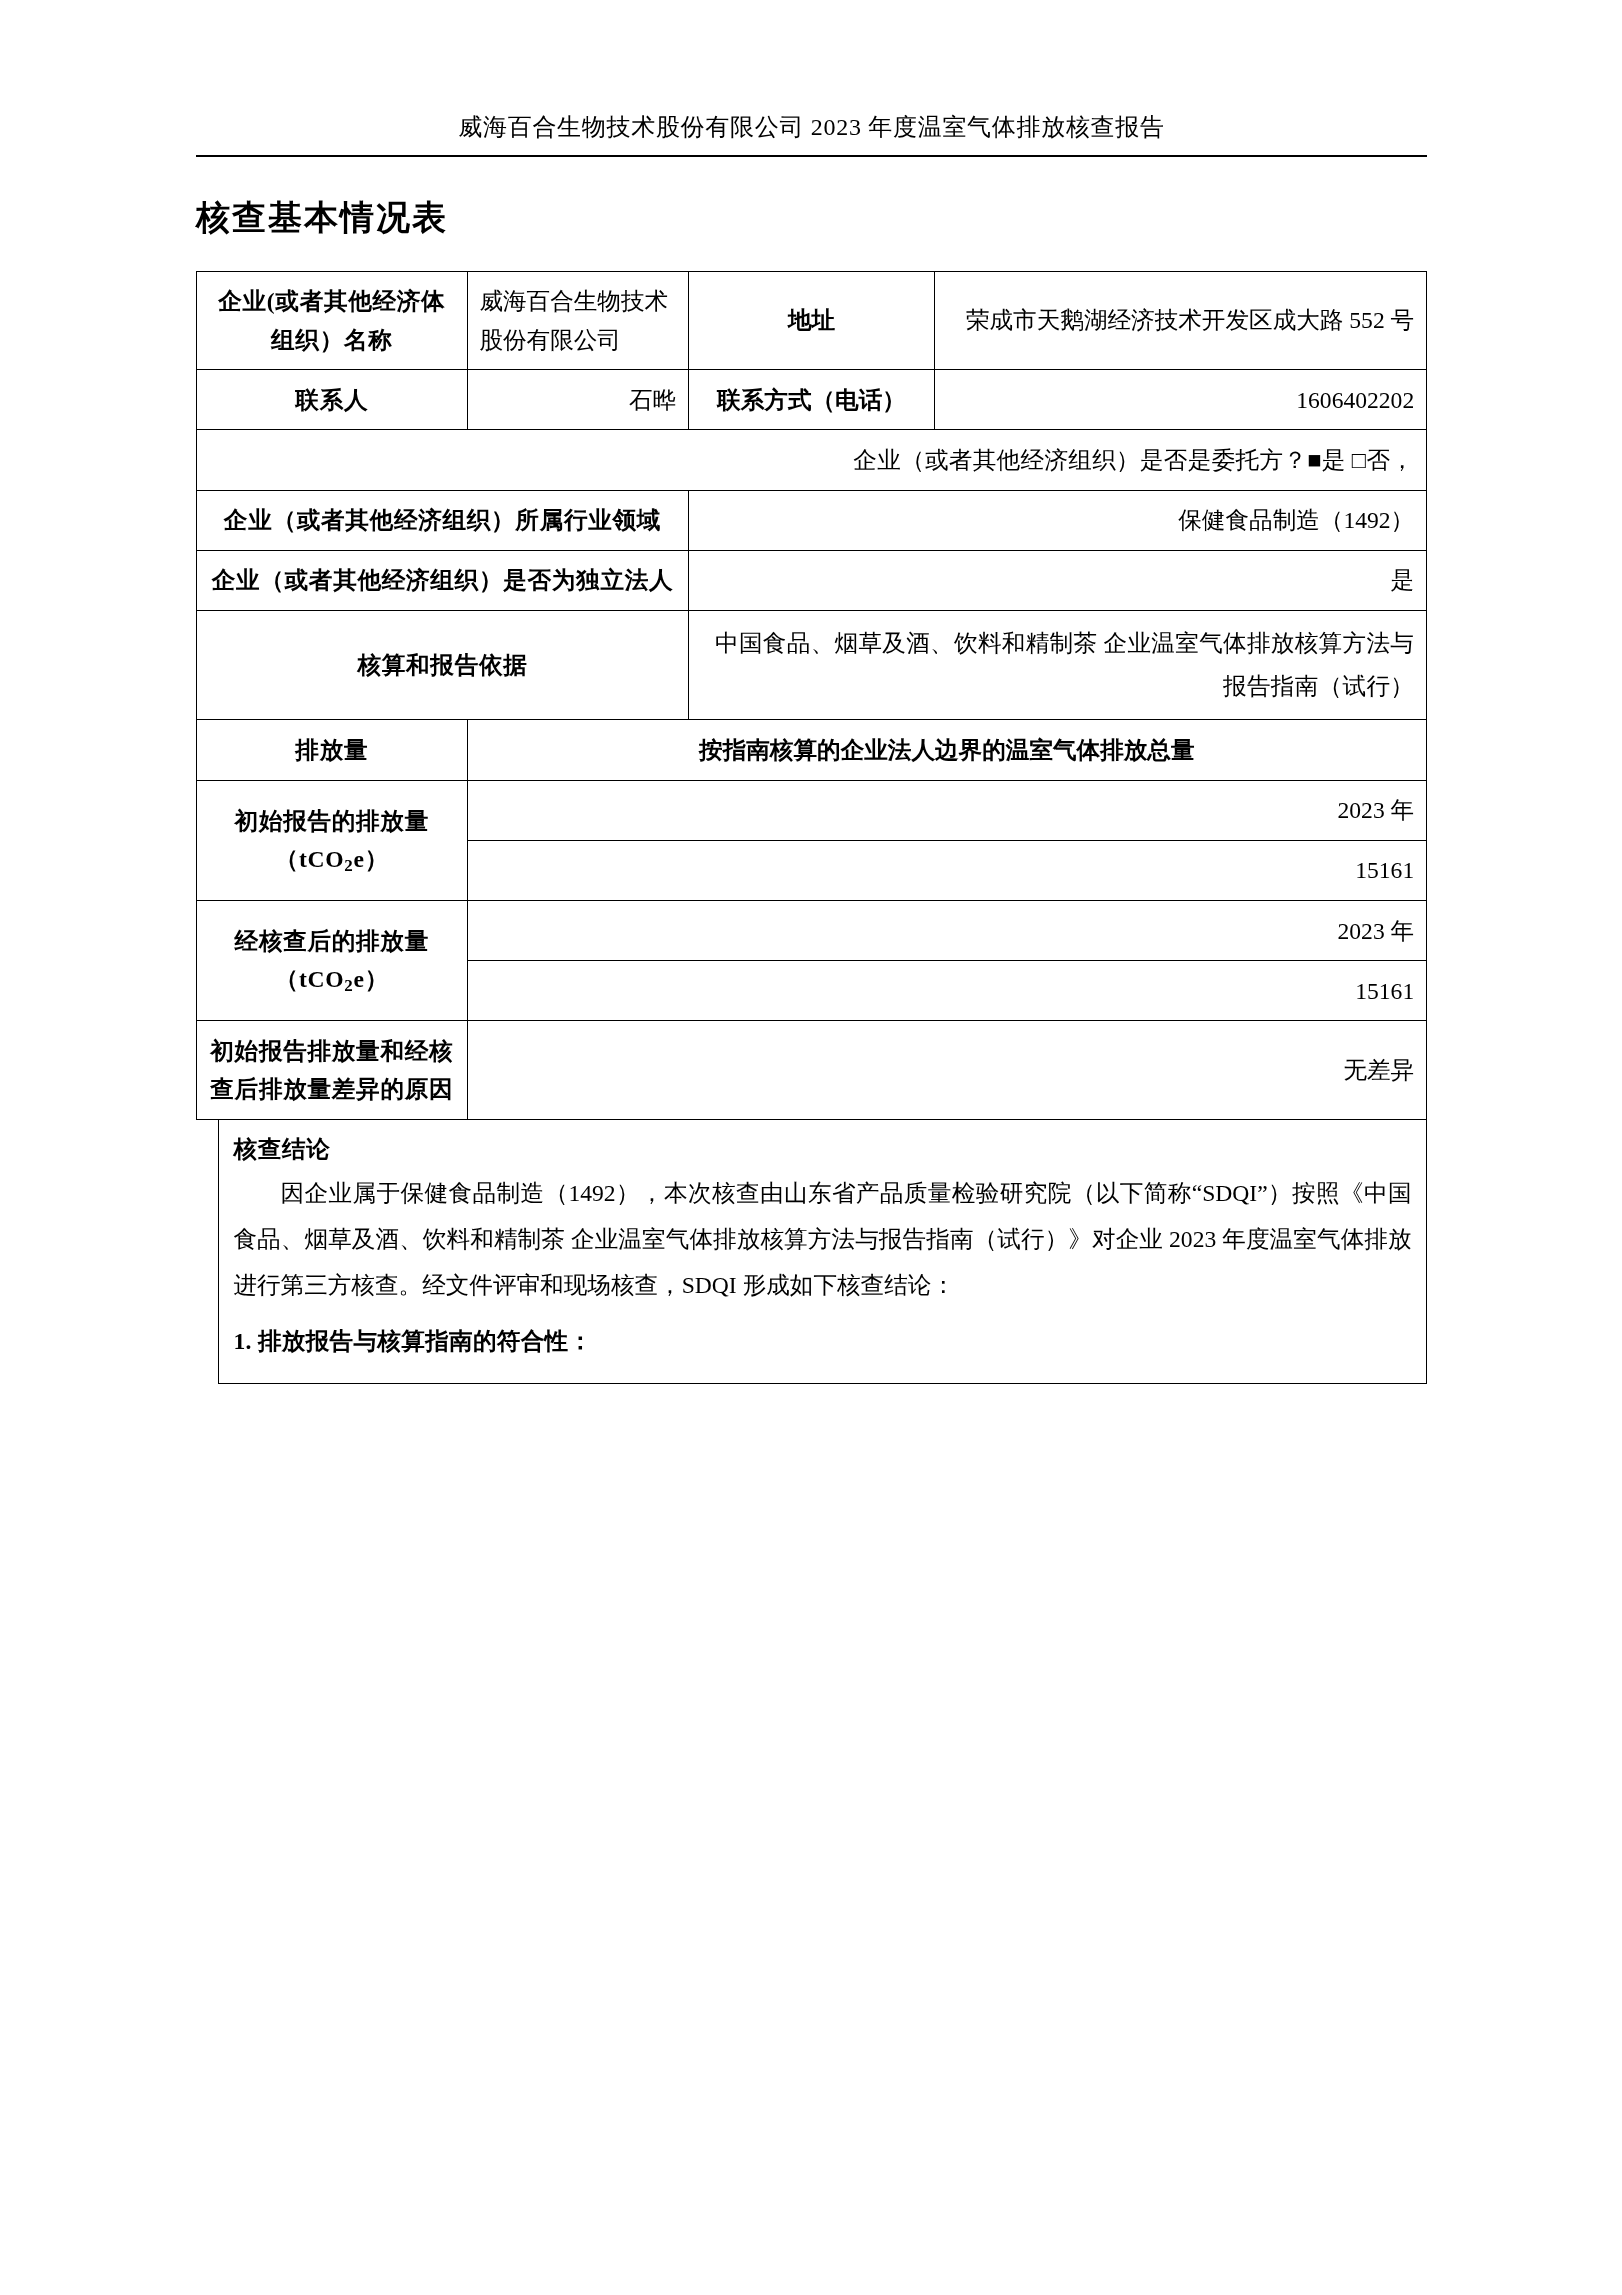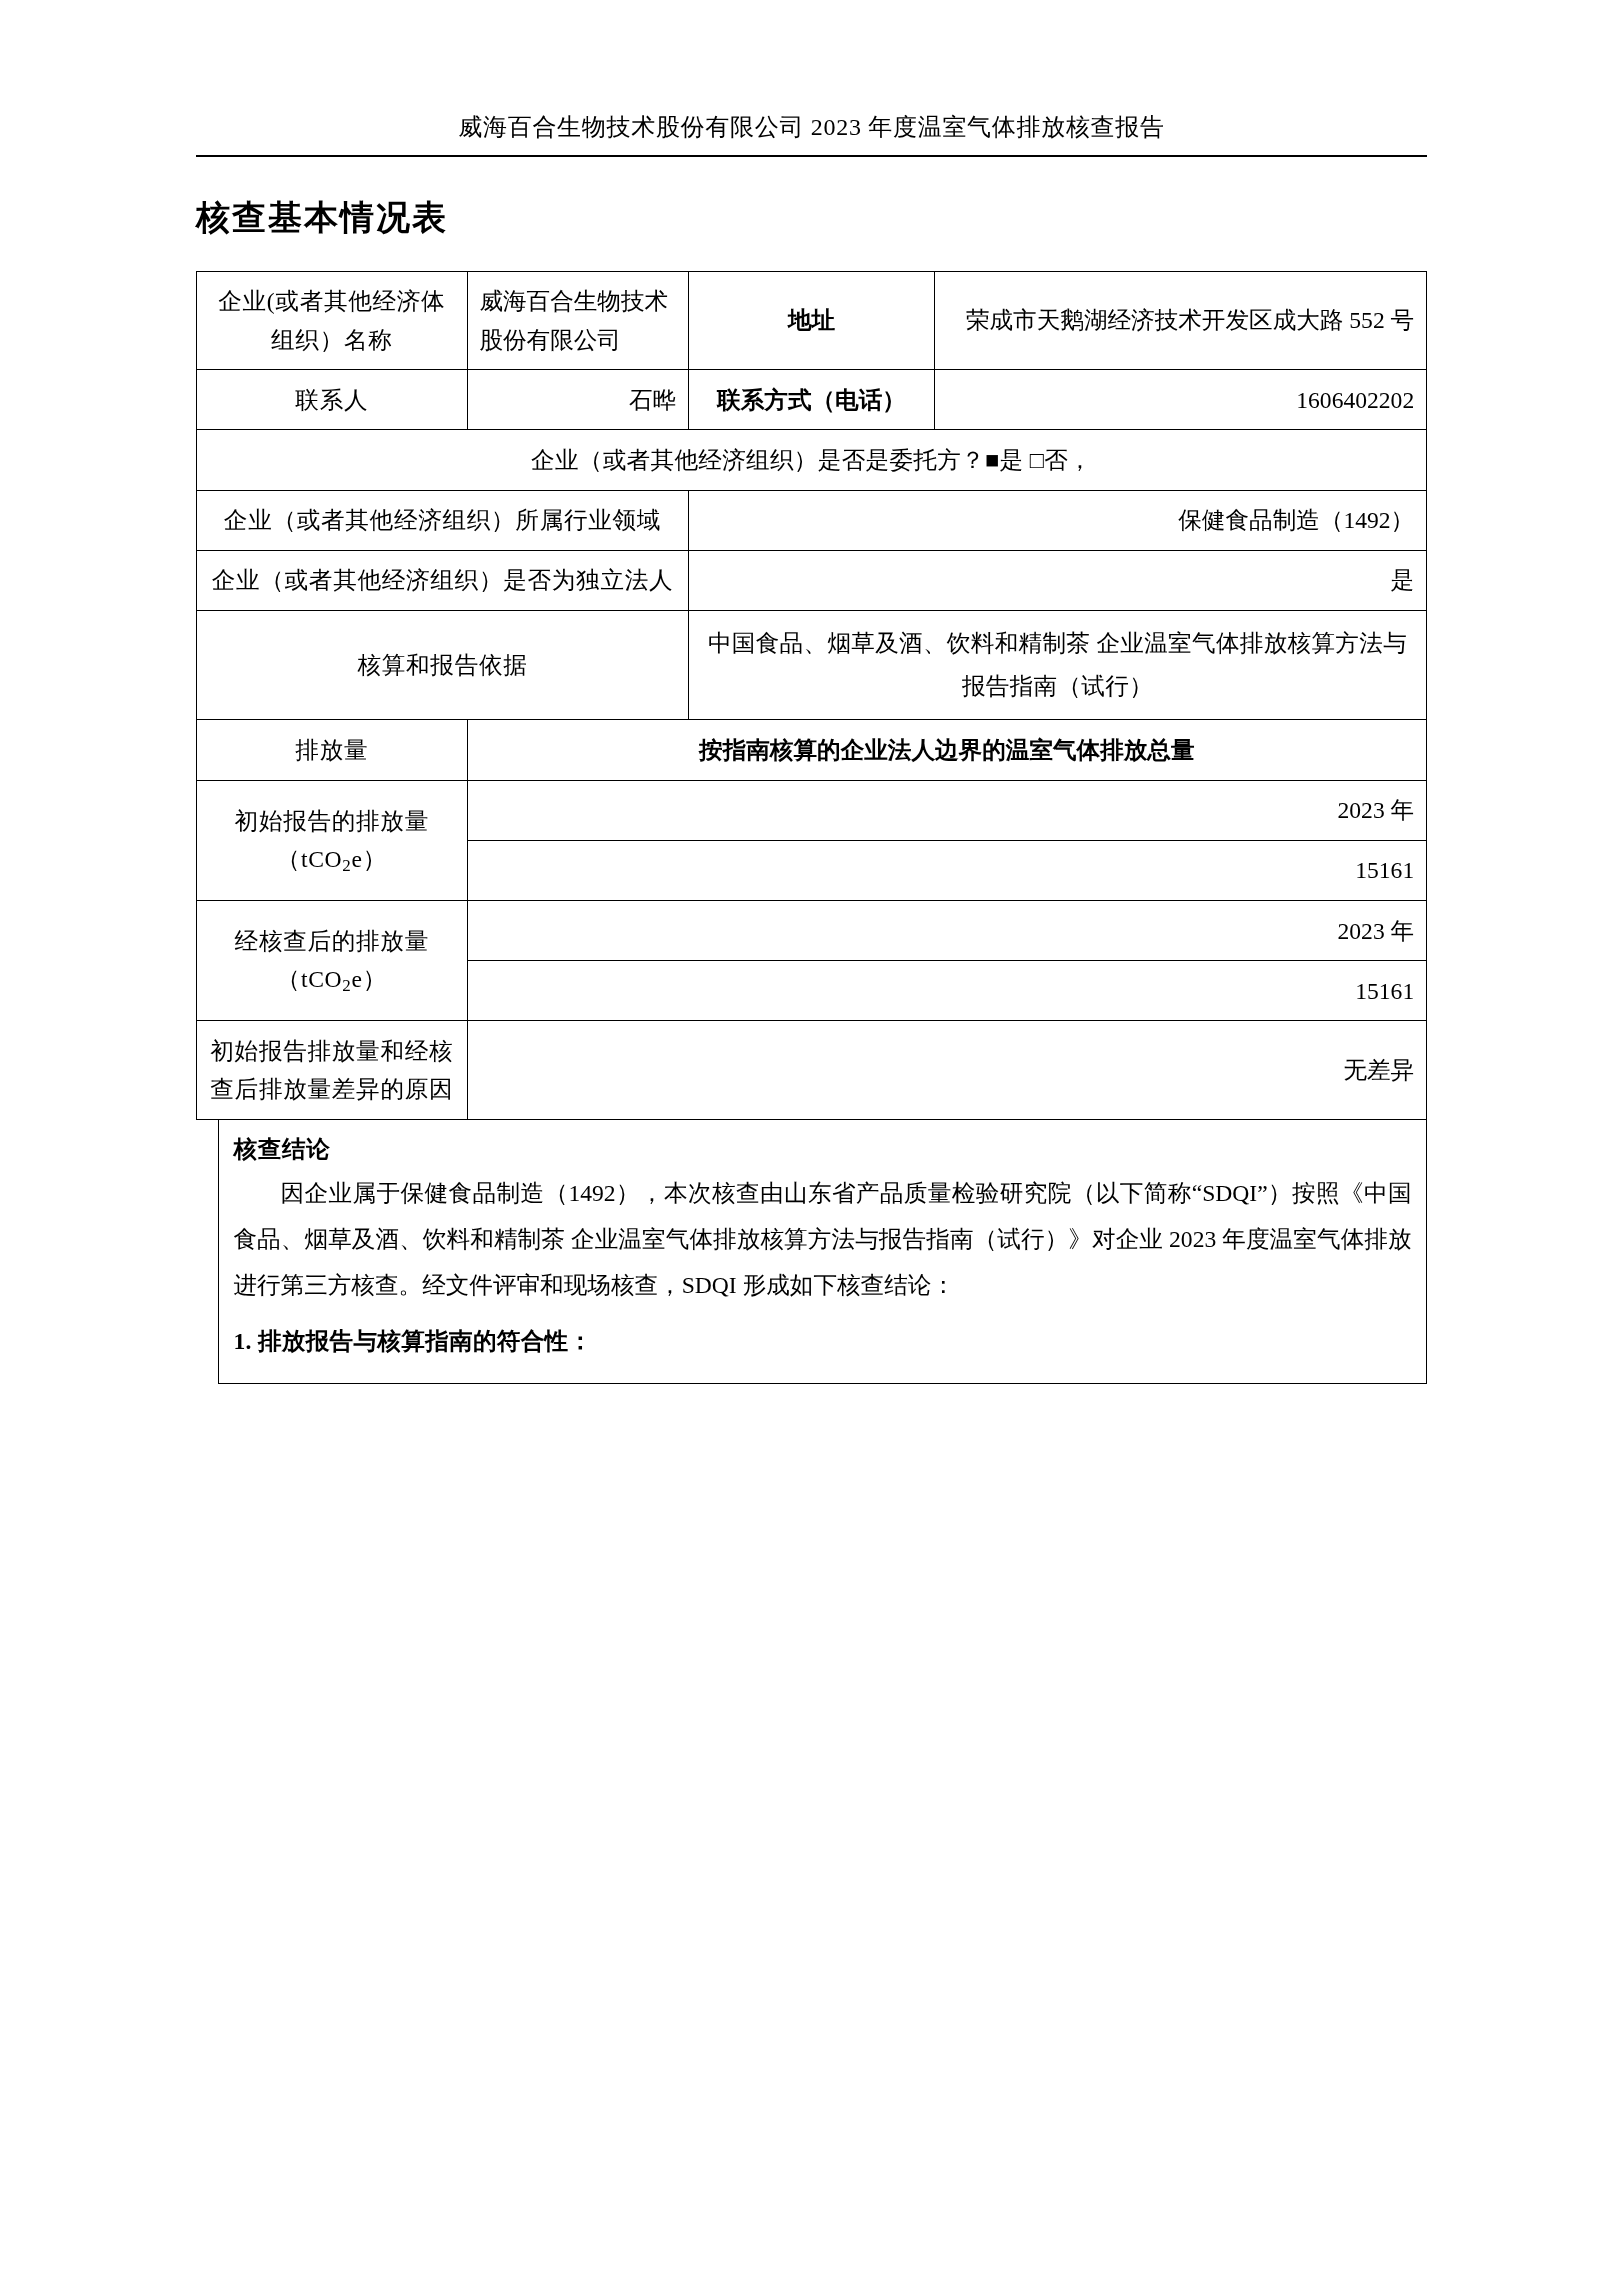--- a/index.html
+++ b/index.html
@@ -45,35 +45,35 @@
   }
   table.main td {
     border: 1.3px solid #000;
     padding: 10.5px 11.8px;
     font-size: 23.6px;
     line-height: 1.62;
     vertical-align: middle;
   }
   td.label {
     text-align: center;
-    font-weight: normal;
+    font-weight: bold;
     letter-spacing: 0.7px;
   }
   td.labelb {
     text-align: center;
     font-weight: bold;
   }
   td.val {
     text-align: right;
   }
   td.vall {
     text-align: left;
   }
   td.left {
-    text-align: center;
+    text-align: right;
     letter-spacing: 0.3px;
   }
   .two-line {
     line-height: 1.75;
   }
   .sub {
     font-size: 0.72em;
     vertical-align: -0.22em;
   }
   

